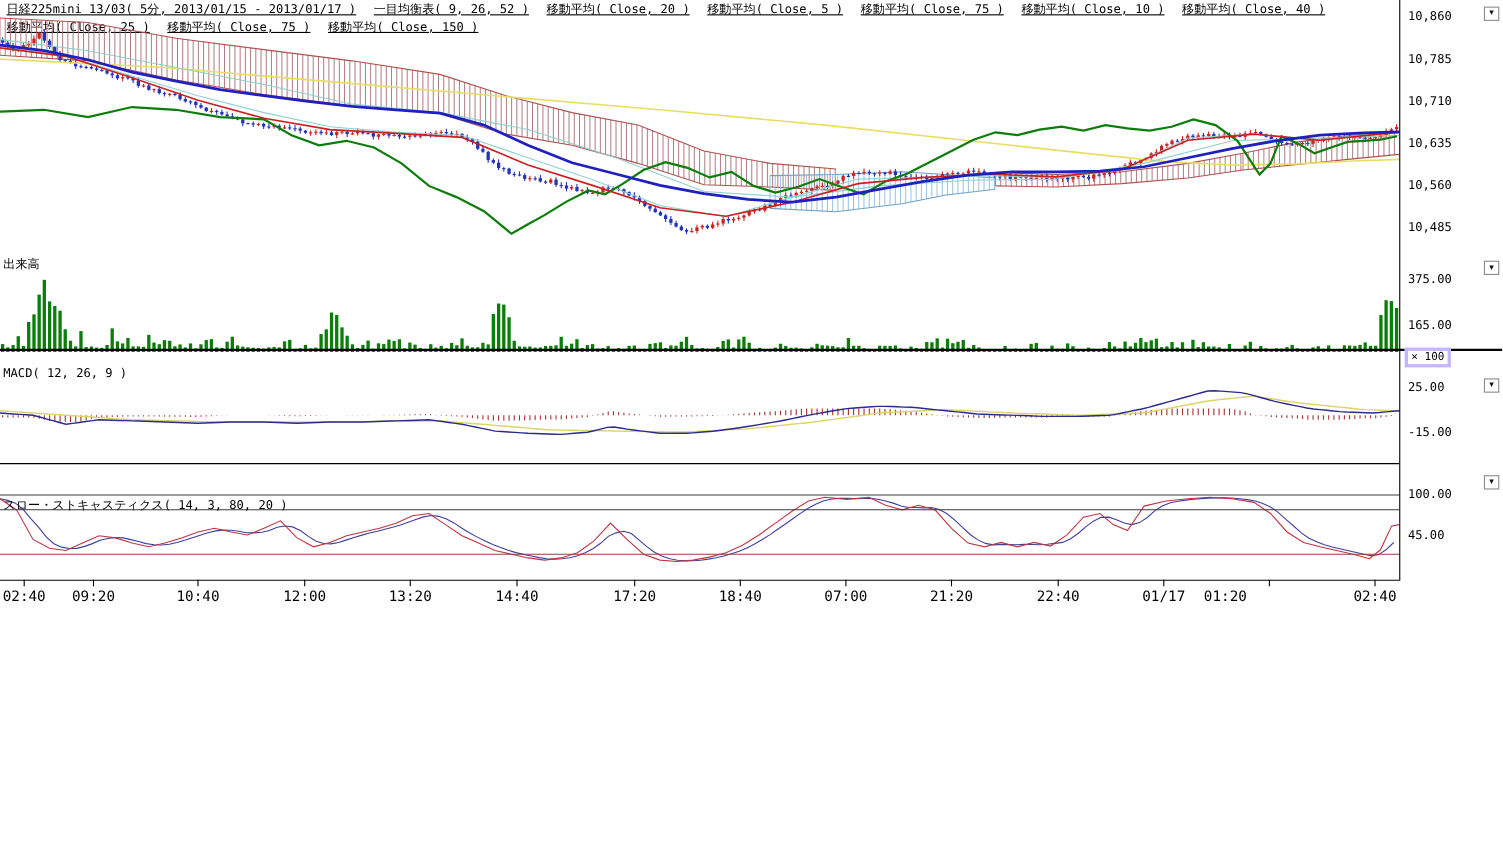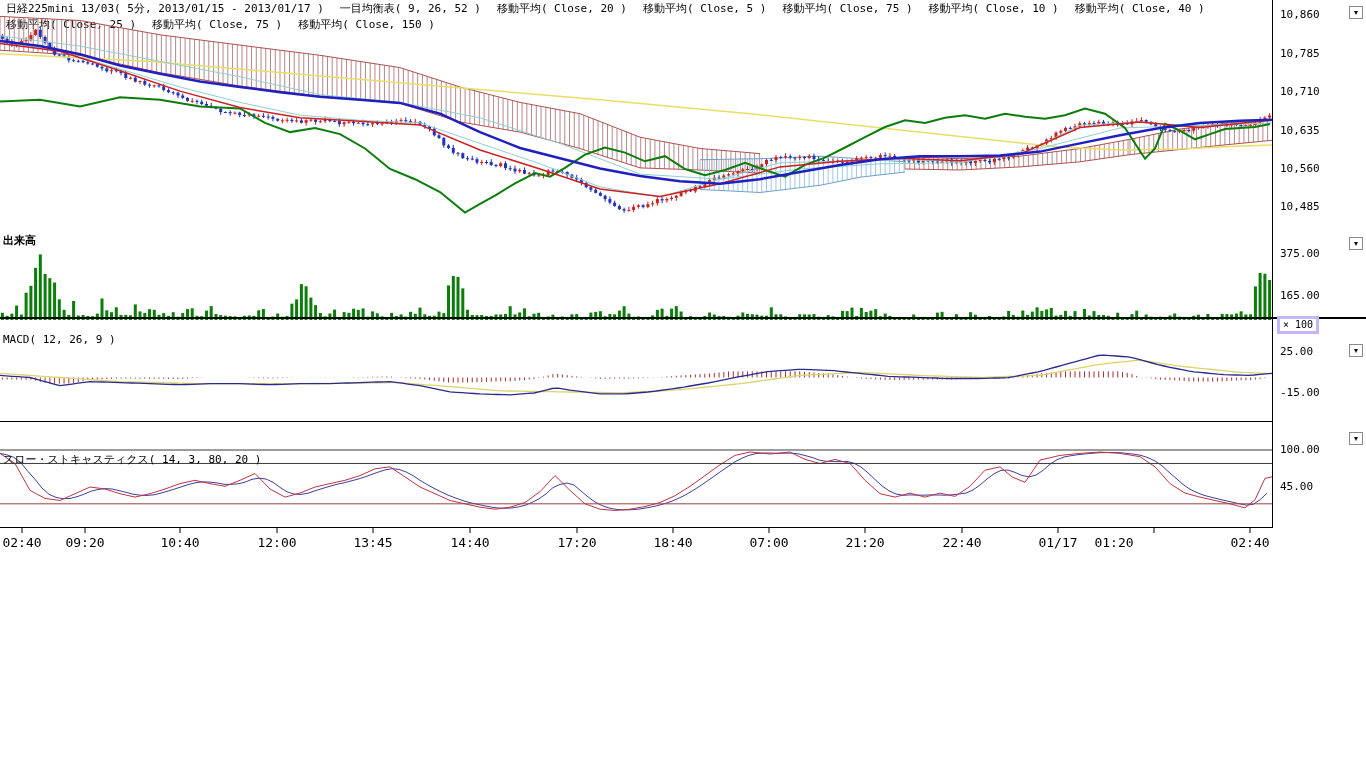--- a/index.html
+++ b/index.html
@@ -1,25 +1,25 @@
 <!DOCTYPE html>
 <html><head>
 <meta charset="utf-8">
 <style>
   html,body{margin:0;padding:0;background:#fff;}
   .screen{position:relative;width:1366px;height:768px;background:#ffffff;overflow:hidden;
           font-family:"DejaVu Sans Mono","Liberation Mono",monospace;color:#000;}
   .hdr-row{position:absolute;left:6px;white-space:nowrap;font-size:11px;line-height:14px;z-index:1;}
   #header-row1{top:2px;}
   #header-row2{top:18px;}
-  .hdr-item{display:inline-block;margin-right:16px;}
+  .hdr-item{display:inline-block;margin-right:16px;text-decoration:underline;}
   .chart-area{position:absolute;left:0;top:0;z-index:2;}
   #overlay{position:absolute;left:0;top:0;width:1152px;height:768px;z-index:3;pointer-events:none;}
   .panel-label{position:absolute;font-size:11px;z-index:3;}
-  #volume-label{left:3px;top:233px;font-weight:bold;}
+  #volume-label{left:3px;top:233px;}
   #macd-label{left:3px;top:333px;}
   #stoch-label{left:3px;top:430px;margin-top:22px;}
   .axis-label{position:absolute;left:1280px;font-size:11px;white-space:nowrap;}
   .time-label{position:absolute;top:535px;width:46px;margin-left:-23px;text-align:center;font-size:13px;}
   .vol-unit{position:absolute;left:1277px;top:316px;border:3px solid #c4b5fd;background:#fff;
             font-size:10px;line-height:12px;padding:0 3px;z-index:4;}
   .arrow-btn{position:absolute;left:1349px;width:14px;height:13px;border:1px solid #8a8a8a;
              background:#ffffff;font-size:7px;line-height:11px;text-align:center;padding:0;margin:0;
              color:#111;cursor:pointer;z-index:4;pointer-events:auto;}
 </style>
@@ -1446,21 +1446,21 @@
       <span class="axis-label" style="top: 247px;">375.00</span>
       <span class="axis-label" style="top: 289px;">165.00</span>
       <span class="axis-label" style="top: 344.875px;">25.00</span>
       <span class="axis-label" style="top: 385.875px;">-15.00</span>
       <span class="axis-label" style="top: 443px;">100.00</span>
       <span class="axis-label" style="top: 480px;">45.00</span>
       <span class="time-label" style="left: 22px;">02:40</span>
       <span class="time-label" style="left: 85px;">09:20</span>
       <span class="time-label" style="left: 180px;">10:40</span>
       <span class="time-label" style="left: 277px;">12:00</span>
-      <span class="time-label" style="left: 373px;">13:45</span>
+      <span class="time-label" style="left: 373px;">13:20</span>
       <span class="time-label" style="left: 470px;">14:40</span>
       <span class="time-label" style="left: 577px;">17:20</span>
       <span class="time-label" style="left: 673px;">18:40</span>
       <span class="time-label" style="left: 769px;">07:00</span>
       <span class="time-label" style="left: 865px;">21:20</span>
       <span class="time-label" style="left: 962px;">22:40</span>
       <span class="time-label" style="left: 1058px;">01/17</span>
       <span class="time-label" style="left: 1114px;">01:20</span>
       <span class="time-label" style="left: 1250px;">02:40</span>
       <button class="arrow-btn" style="top: 6px;">▼</button>

